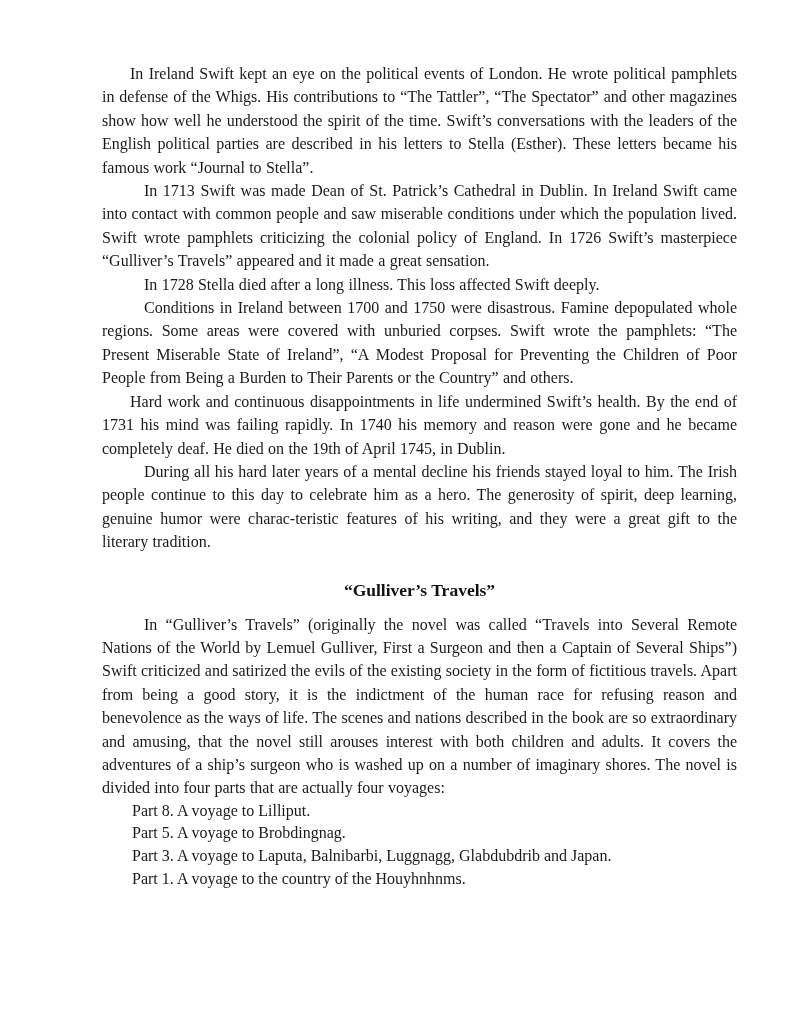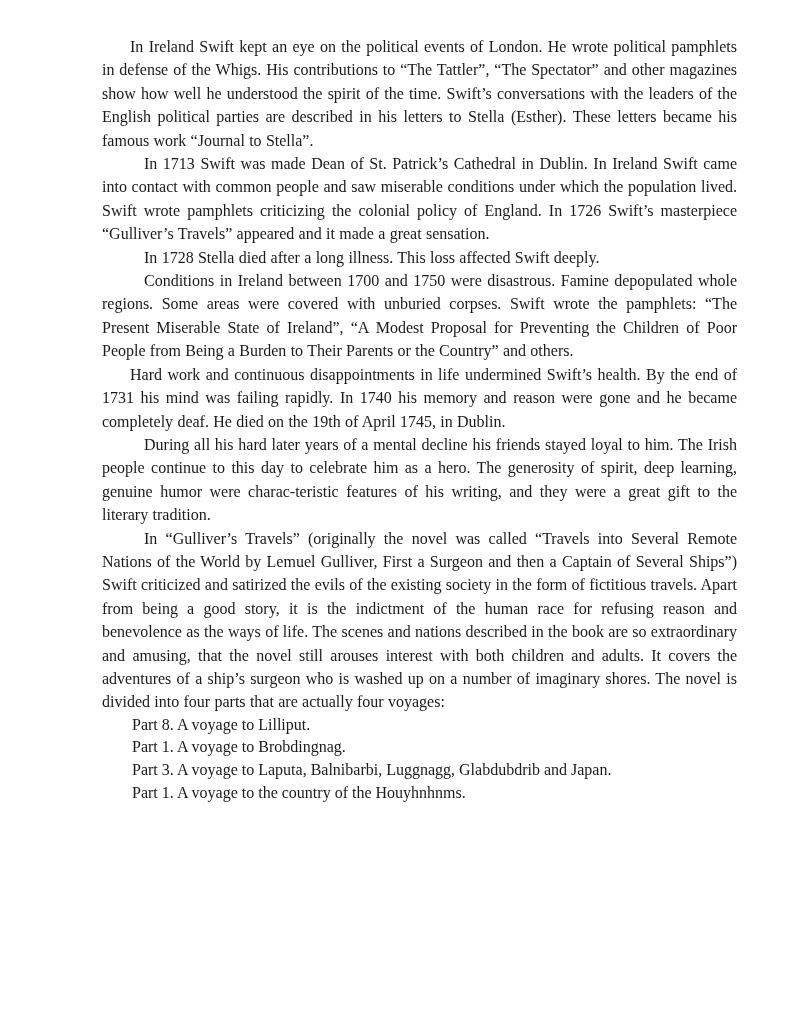--- a/index.html
+++ b/index.html
@@ -7,21 +7,21 @@
     padding: 0;
     background: #ffffff;
   }
   .page {
     position: relative;
     width: 791px;
     height: 1024px;
     margin: 0 auto;
     background: #ffffff;
     box-sizing: border-box;
-    padding: 35px 54px 0 102px;
+    padding: 62px 54px 0 102px;
     overflow: hidden;
     font-family: "Liberation Serif", "DejaVu Serif", serif;
     font-size: 16px;
     line-height: 23.4px;
     color: #1a1a1a;
   }
   .para {
     margin: 0;
     text-align: justify;
     word-spacing: 0.02em;
@@ -54,23 +54,24 @@
   <p class="para ind-md">In 1713 Swift was made Dean of St. Patrick’s Cathedral in Dublin. In Ireland Swift came into contact with common people and saw miserable conditions under which the population lived. Swift wrote pamphlets criticizing the colonial policy of England.  In 1726 Swift’s masterpiece “Gulliver’s Travels” appeared and it made a great sensation.</p>
 
   <p class="para ind-md">In 1728 Stella died after a long illness. This loss affected Swift deeply.</p>
 
   <p class="para ind-md">Conditions in Ireland between 1700 and 1750 were disastrous. Famine depopulated whole regions. Some areas were covered with unburied corpses. Swift wrote the pamphlets: “The Present Miserable State of Ireland”, “A Modest Proposal for Preventing the Children of Poor People from Being a Burden to Their Parents or the Country” and others.</p>
 
   <p class="para ind-sm">Hard work and continuous disappointments in life undermined Swift’s health. By the end of 1731 his mind was failing rapidly. In 1740 his memory and reason were gone and he became completely deaf. He died on the 19th of April 1745, in Dublin.</p>
 
   <p class="para ind-md">During all his hard later years of a mental decline his friends stayed loyal to him. The Irish people continue to this day to celebrate him as a hero. The generosity of spirit, deep learning, genuine humor were charac-teristic features of his writing, and they were a great gift to the literary tradition.</p>
 
+  <h2 class="heading">“Gulliver’s Travels”</h2>
 
   <p class="para ind-md">In “Gulliver’s Travels” (originally the novel was called “Travels into Several Remote Nations of the World by Lemuel Gulliver, First a Surgeon and then a Captain of Several Ships”) Swift criticized and satirized the evils of the existing society in the form of fictitious travels. Apart from being a good story, it is the indictment of the human race for refusing reason and benevolence as the ways of life. The scenes and nations described in the book are so extraordinary and amusing, that the novel still arouses interest with both children and adults. It covers the adventures of a ship’s surgeon who is washed up on a number of imaginary shores. The novel is divided into four parts that are actually four voyages:</p>
 
   <div class="voyages">
     <p class="voyage">Part 8. A voyage to Lilliput.</p>
-    <p class="voyage">Part 1. A voyage to Brobdingnag.</p>
+    <p class="voyage">Part 5. A voyage to Brobdingnag.</p>
     <p class="voyage">Part 3. A voyage to Laputa, Balnibarbi,  Luggnagg, Glabdubdrib and Japan.</p>
     <p class="voyage">Part 1. A voyage to the country of the Houyhnhnms.</p>
   </div>
 
 </div>
 
 </body></html>

